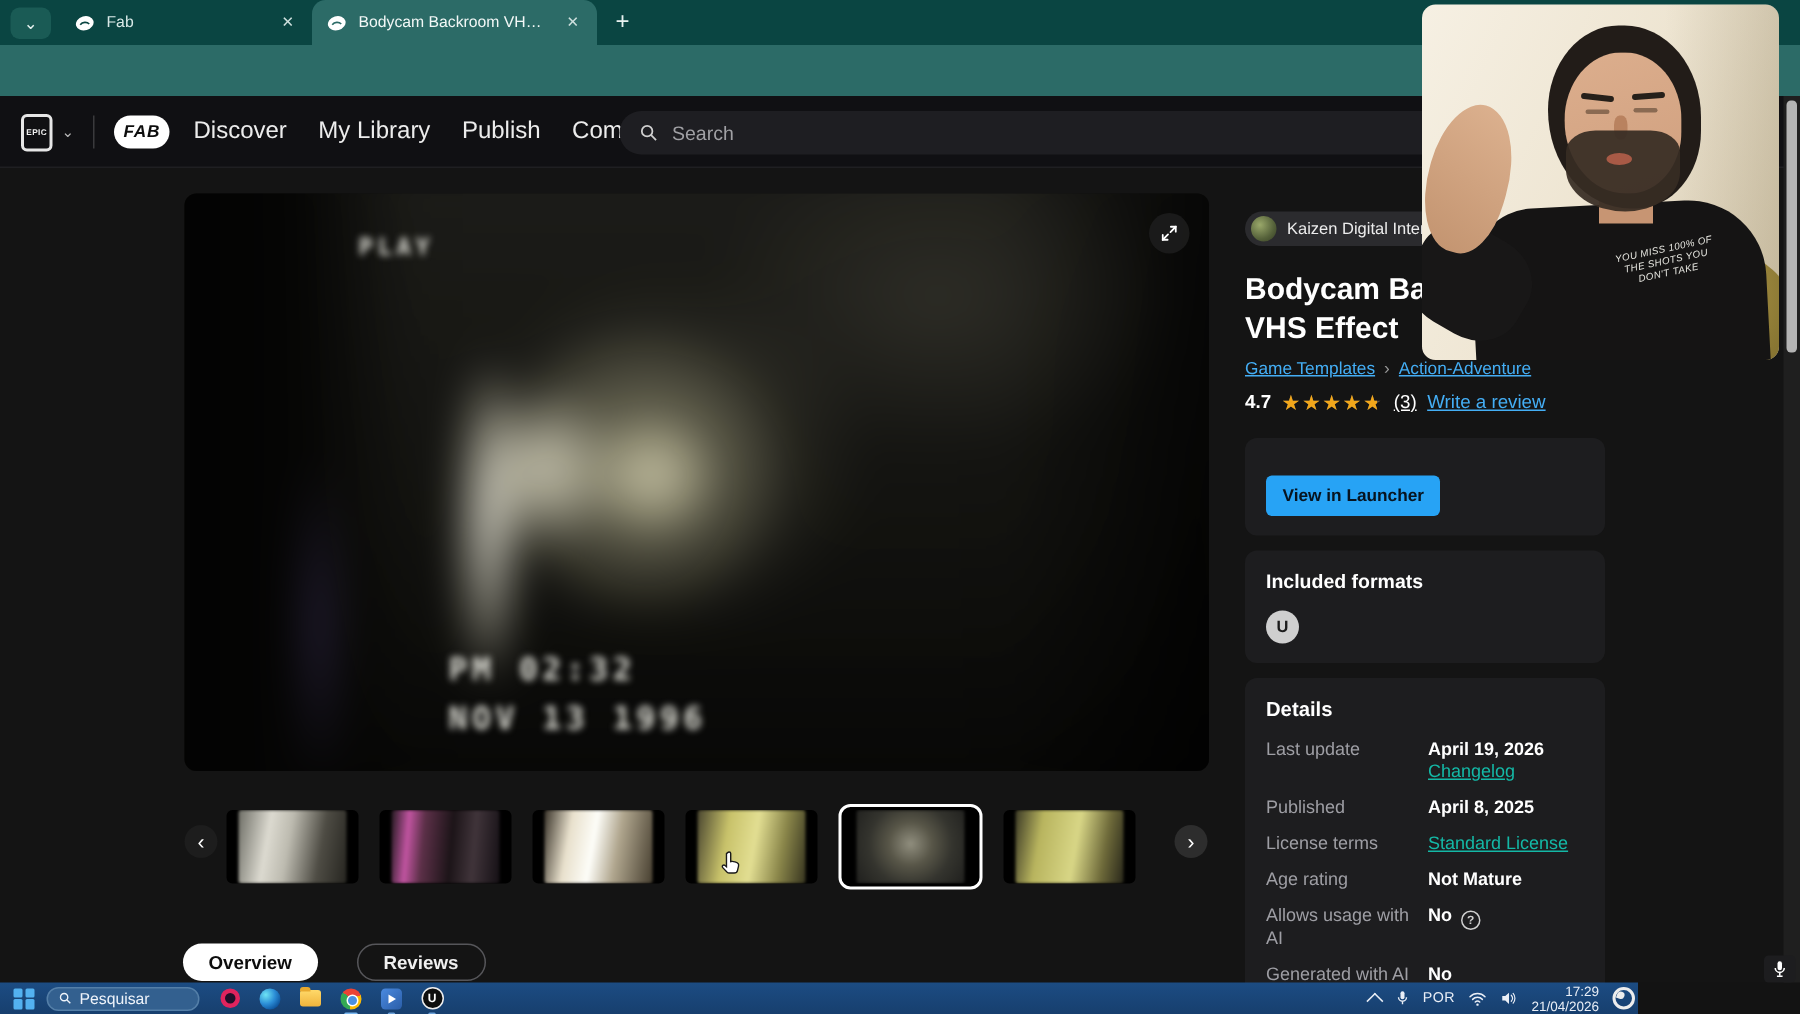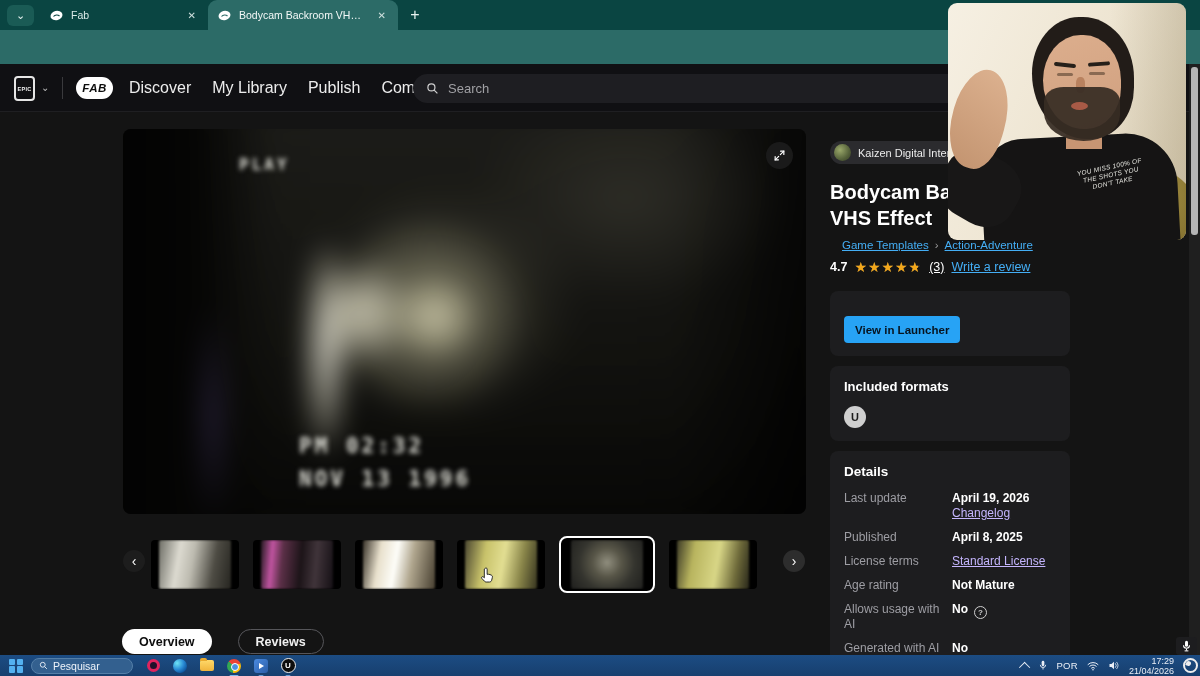--- a/index.html
+++ b/index.html
@@ -96,21 +96,21 @@
   .ctab.unsel { border:1px solid #56565a; color:#f0f0f0; }
 
   
   .rcol { position:absolute; left:830px; top:77px; width:240px; }
   .seller-chip { display:inline-flex; align-items:center; gap:7px; background:#2b2b2e; border-radius:12px;
     padding:3px 11px 3px 4px; }
   .seller-avatar { width:17px; height:17px; border-radius:50%;
     background:radial-gradient(circle at 35% 35%, #9aa86a, #55613a 60%, #343d22); }
   .seller-name { color:#ececec; font-size:11px; white-space:nowrap; }
   .ptitle { margin-top:14px; color:#fff; font-size:20px; line-height:26px; font-weight:bold; }
-  .crumbs { margin-top:8px; font-size:11.5px; display:flex; gap:6px; align-items:center;margin-left:12px; }
+  .crumbs { margin-top:8px; font-size:11.5px; display:flex; gap:6px; align-items:center; }
   .crumbs a { color:#44aef5; text-decoration:underline; }
   .crumbs .sep { color:#9a9a9a; }
   .rating { margin-top:9px; display:flex; align-items:center; gap:7px; font-size:12.5px; }
   .rating .rv { color:#fff; font-weight:bold; }
   .stars { position:relative; font-size:14px; line-height:14px; letter-spacing:1px; }
   .stars .base { color:#5a5248; }
   .stars .fill { position:absolute; left:0; top:0; color:#f2a71b; overflow:hidden; white-space:nowrap; }
   .rating .cnt { color:#fff; text-decoration:underline; }
   .rating a.wr { color:#44aef5; text-decoration:underline; white-space:nowrap; }
 
@@ -122,21 +122,21 @@
     font-size:11.5px; font-weight:bold; padding:0 11px; white-space:nowrap; }
   .btn.primary { background:#27a3f5; color:#071420; }
   .btn.secondary { background:#3d3d41; color:#fff; }
   .fmt-h { color:#fff; font-size:13px; font-weight:bold; }
   .fmt-ico { margin-top:12px; width:22px; height:22px; border-radius:50%; background:#cfcfcf; color:#1c1c1c;
     font-size:11px; font-weight:bold; display:flex; align-items:center; justify-content:center; }
   .det-h { color:#fff; font-size:13.5px; font-weight:bold; margin-bottom:12px; }
   .drow { display:flex; margin-bottom:9px; font-size:12px; line-height:15px; }
   .drow .dl { width:108px; color:#9e9ea4; flex:0 0 auto; }
   .drow .dv { color:#fff; font-weight:bold; }
-  .drow a { color:#c4b5fd; text-decoration:underline; font-weight:normal; }
+  .drow a { color:#14b8a6; text-decoration:underline; font-weight:normal; }
   .helpq { display:inline-flex; width:13px; height:13px; border:1.3px solid #cfcfcf; border-radius:50%;
     color:#cfcfcf; font-size:8px; align-items:center; justify-content:center; margin-left:6px;
     vertical-align:-2px; font-weight:bold; }
 
   
   .sb-track { position:absolute; left:1189px; top:64px; width:11px; height:591px; background:#1f1f1f; }
   .sb-thumb { position:absolute; left:1191px; top:67px; width:7px; height:168px; background:#b4b4b4; border-radius:3px; }
 
   
   .webcam { position:absolute; left:948px; top:3px; width:238px; height:237px; border-radius:9px;
@@ -166,21 +166,21 @@
     background:#181717; border-radius:40%; }
   .wc-shirt-text { position:absolute; left:120px; top:160px; width:86px; transform:rotate(-12deg);
     color:rgba(248,248,242,.92); font-size:6.5px; line-height:8px; font-style:italic; text-align:center;
     letter-spacing:.3px; }
 
   
   .mic-float { position:absolute; left:1176px; top:637px; width:21px; height:18px; background:#1d1d1f;
     border-radius:3px; z-index:70; display:flex; align-items:center; justify-content:center; }
 
   
-  .taskbar { position:absolute; left:0; top:655px; width:1200px; height:21px;
+  .taskbar { position:absolute; left:0; top:655px; width:1092px; height:21px;
     background:linear-gradient(#1c4c83,#173f6e); z-index:80; display:flex; align-items:center; }
   .win-btn { margin-left:9px; width:14px; height:14px; display:grid; grid-template-columns:1fr 1fr;
     grid-template-rows:1fr 1fr; gap:1.5px; }
   .win-btn i { background:#53b1f0; border-radius:1px; }
   .tb-search { margin-left:8px; width:102px; height:16px; background:#33608f; border:1px solid #547fa8;
     border-radius:8px; display:flex; align-items:center; padding:0 7px; gap:5px; }
   .tb-search .ph { color:#eef3fa; font-size:10.5px; }
   .tb-icons { display:flex; align-items:center; gap:11px; margin-left:12px; }
   .tbi { width:16px; height:16px; position:relative; display:flex; align-items:center; justify-content:center; }
   .tbi .ind { position:absolute; bottom:-3px; left:50%; transform:translateX(-50%); height:2px;

